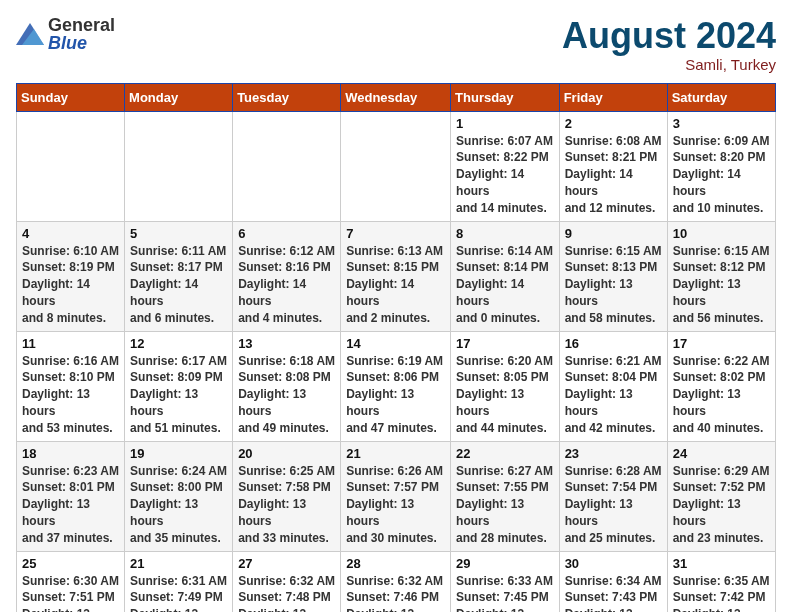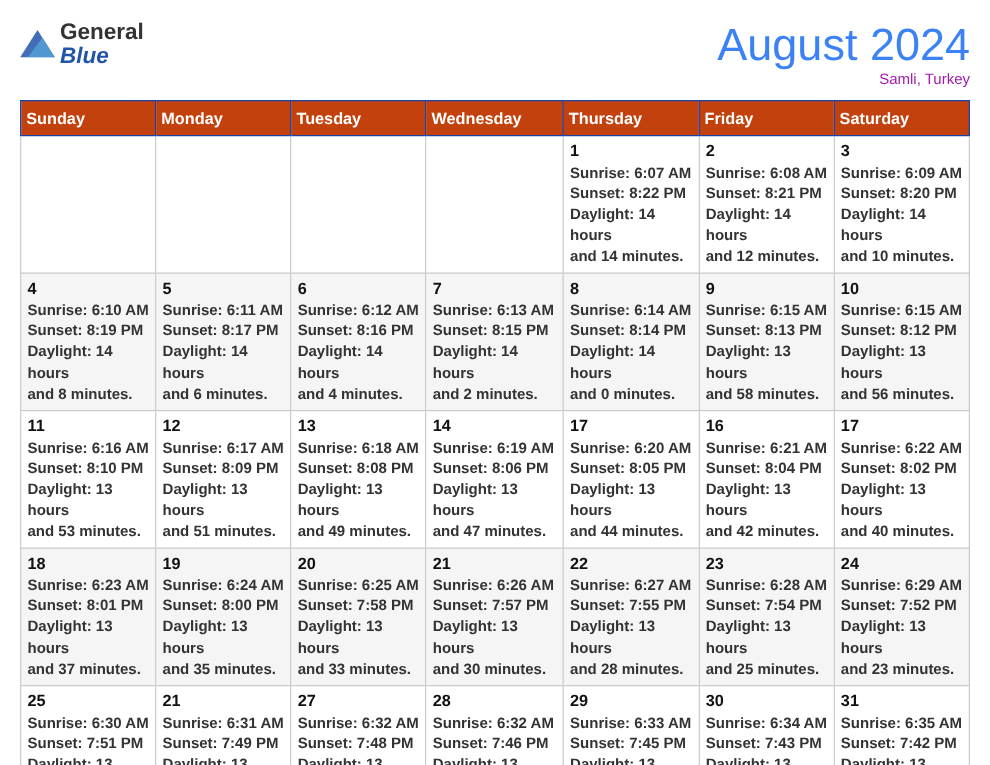--- a/index.html
+++ b/index.html
@@ -36,27 +36,27 @@
     }
     .logo-icon {
       width: 28px;
       height: 22px;
     }
     .title-area {
       text-align: right;
     }
     .month-title {
       font-size: 36px;
-      font-weight: normal;
-      color: #3b82f6;
+      font-weight: bold;
+      color: #0c4a6e;
       line-height: 1.1;
     }
     .location-title {
-      font-size: 12px;
-      color: #a21caf;
+      font-size: 15px;
+      color: #7f1d1d;
     }
     table {
       width: 100%;
       border-collapse: collapse;
       font-size: 11px;
     }
     thead tr th {
       background-color: #c2410c;
       color: #fff;
       padding: 6px 4px;

